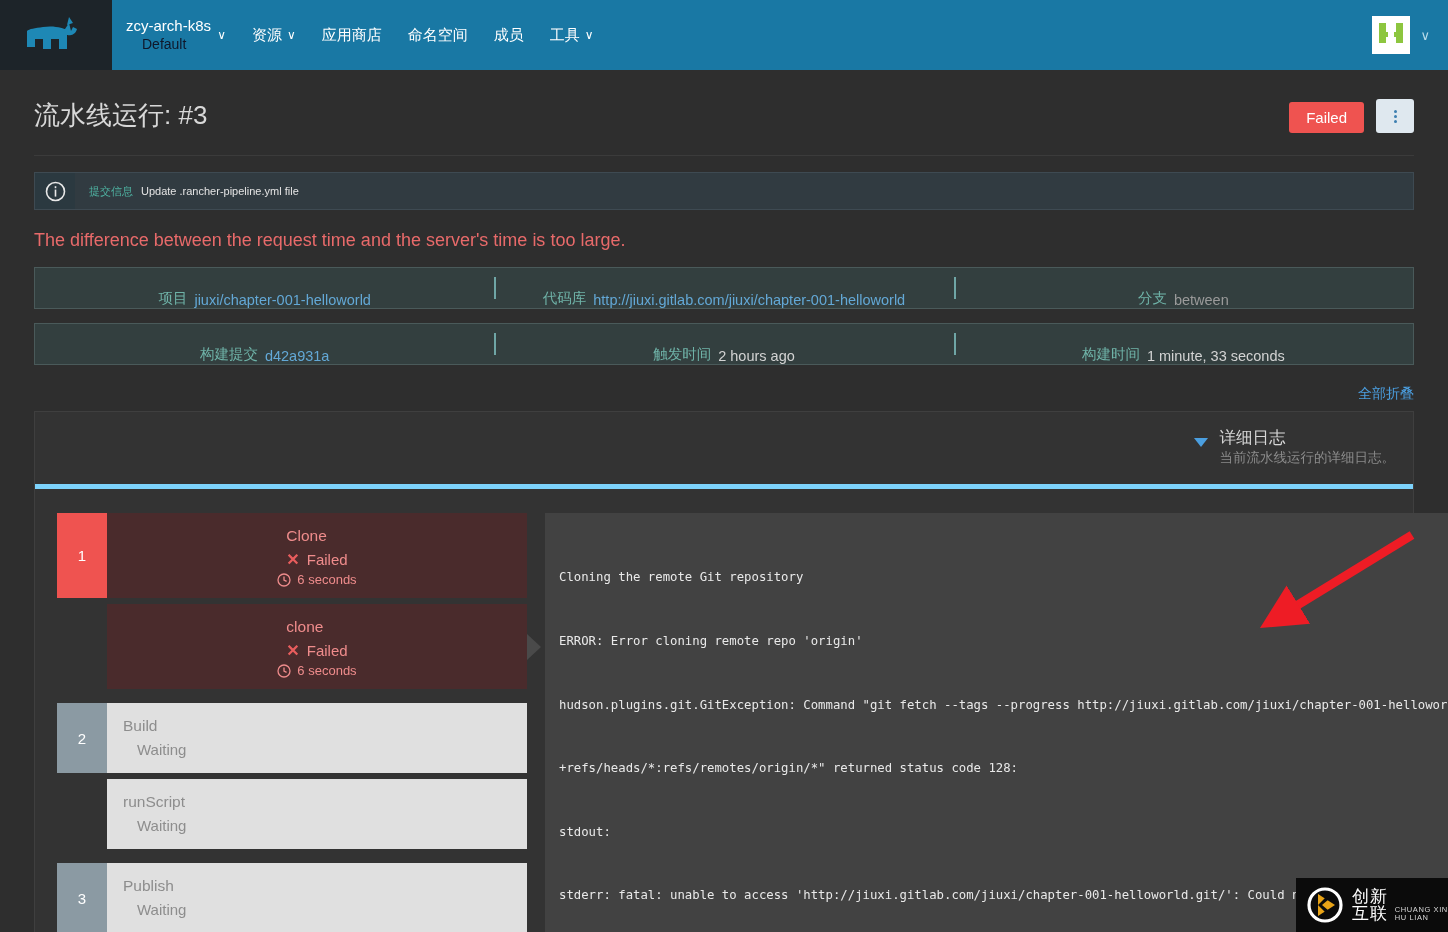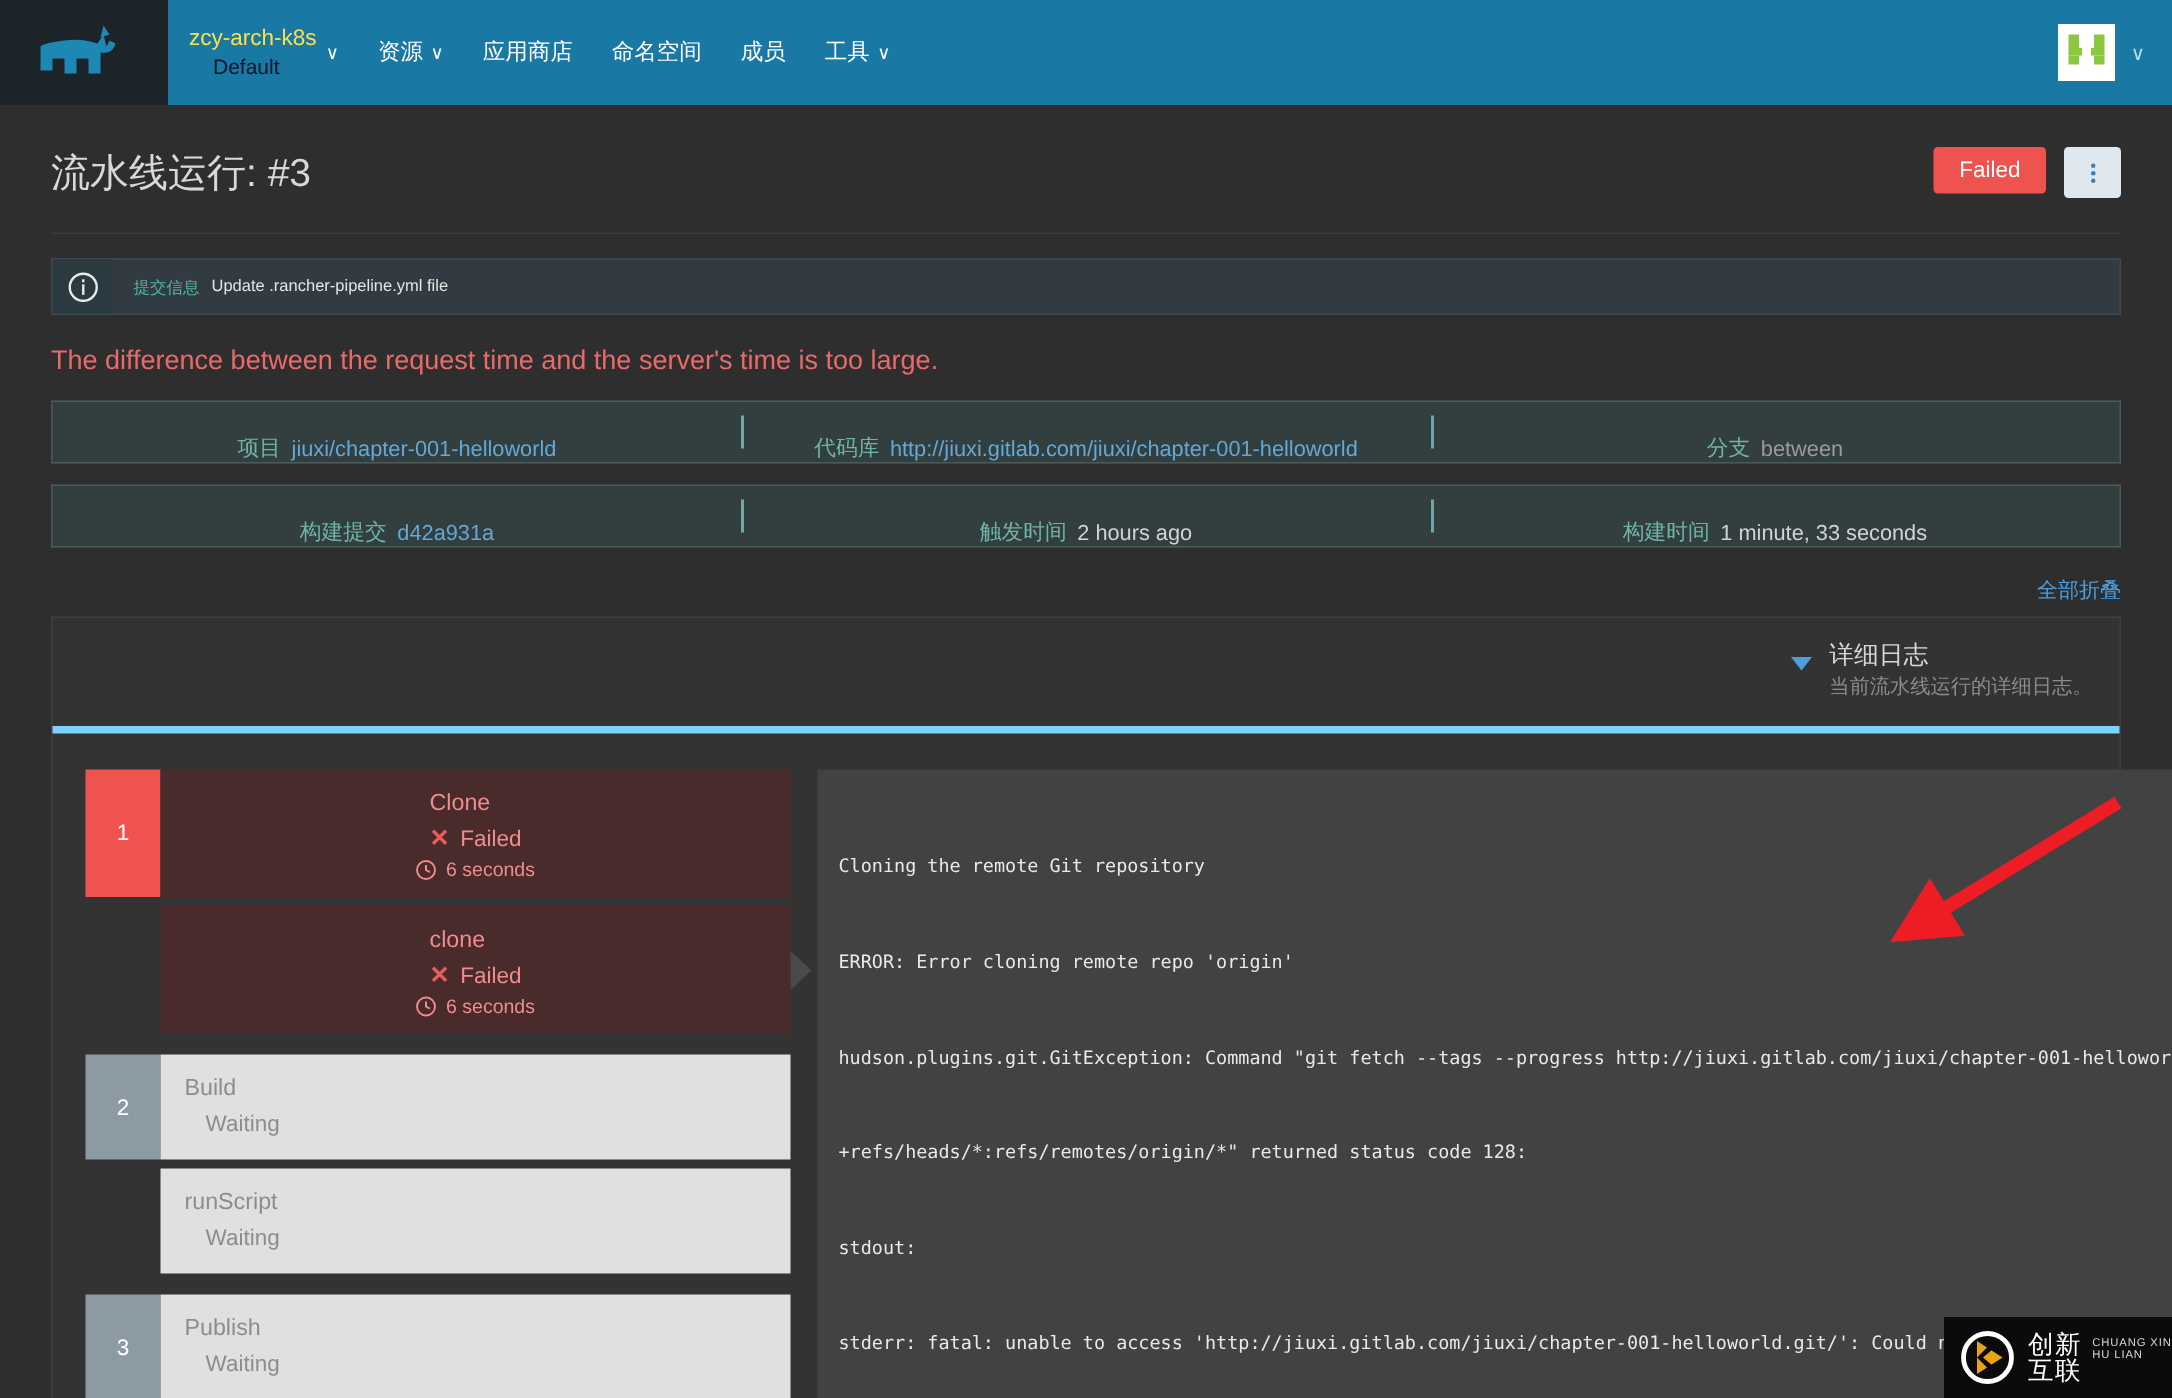--- a/index.html
+++ b/index.html
@@ -26,21 +26,21 @@
     flex: 0 0 112px;
   }
   .cow-logo { width: 62px; height: 40px; display:block; }
   .cluster-chip {
     background: #1978a4;
     width: 122px;
     display: flex; flex-direction: column; justify-content: center;
     padding: 0 0 0 14px;
     position: relative;
   }
-  .cluster-name { color: #fde047; font-size: 15px; line-height: 18px; }
+  .cluster-name { color: #ffffff; font-size: 15px; line-height: 18px; }
   .cluster-sub  { color: #0f172a; font-size: 14px; line-height: 18px; padding-left: 16px;}
   .cluster-caret{
     position: absolute; right: 8px; top: 50%; transform: translateY(-50%);
     color: #fff;
   }
   .navzone {
     background: #1978a4;
     flex: 1 1 auto;
     display: flex; align-items: center;
     padding-left: 18px;
@@ -61,21 +61,21 @@
     width: 38px; height: 38px; background: #fff;
     display: flex; align-items: center; justify-content: center;
   }
   .avatar-caret { color: #b9dcea; font-size: 13px; }
   .caret { font-size: 12px; }
 
   
   .page { padding: 0 34px; }
 
   .title-row {
-    display: flex; align-items: flex-start;
+    display: flex; align-items: flex-end;
     padding: 28px 0 22px 0;
   }
   .page-title {
     font-size: 26px; color: #d8d8d8; font-weight: normal;
     margin: 0;
   }
   .title-spacer { flex: 1 1 auto; }
   .badge-failed {
     background: #ef5350; color: #fff;
     font-size: 15px;
@@ -252,21 +252,21 @@
   
   .watermark {
     position: absolute; right: 0; bottom: 0;
     width: 152px; height: 54px; background: #0b0b0b;
     display: flex; align-items: center; gap: 6px;
     padding-left: 8px;
   }
   .wm-mark { flex: 0 0 auto; }
   .wm-texts { display: flex; flex-direction: row; line-height: 1; justify-content: center; }
   .wm-cn { color: #fff; font-size: 17px; letter-spacing: 1px; }
-  .wm-en { color: #d8d8d8; font-size: 7.5px; letter-spacing: 0.6px; margin-top: 3px; }
+  .wm-en { color: #d8d8d8; font-size: 7.5px; letter-spacing: 0.6px; margin-top: 18px; }
 </style>
 </head>
 <body>
 
 <div class="topbar">
   <div class="logo-wrap">
     <svg class="cow-logo" viewBox="0 0 62 40">
       <path fill="#1e88b5" d="M2 16 L2 32 L10 32 L10 24 L18 24 L18 34 L26 34 L26 24 L34 24 L34 34 L42 34 L42 20
         C42 20 50 22 52 14 L48 12 L46 16 L44 8 L40 14 C40 14 30 10 18 12 C10 13 4 14 2 16 Z"></path>
       <path fill="#1e88b5" d="M44 2 L48 8 L42 10 Z"></path>

